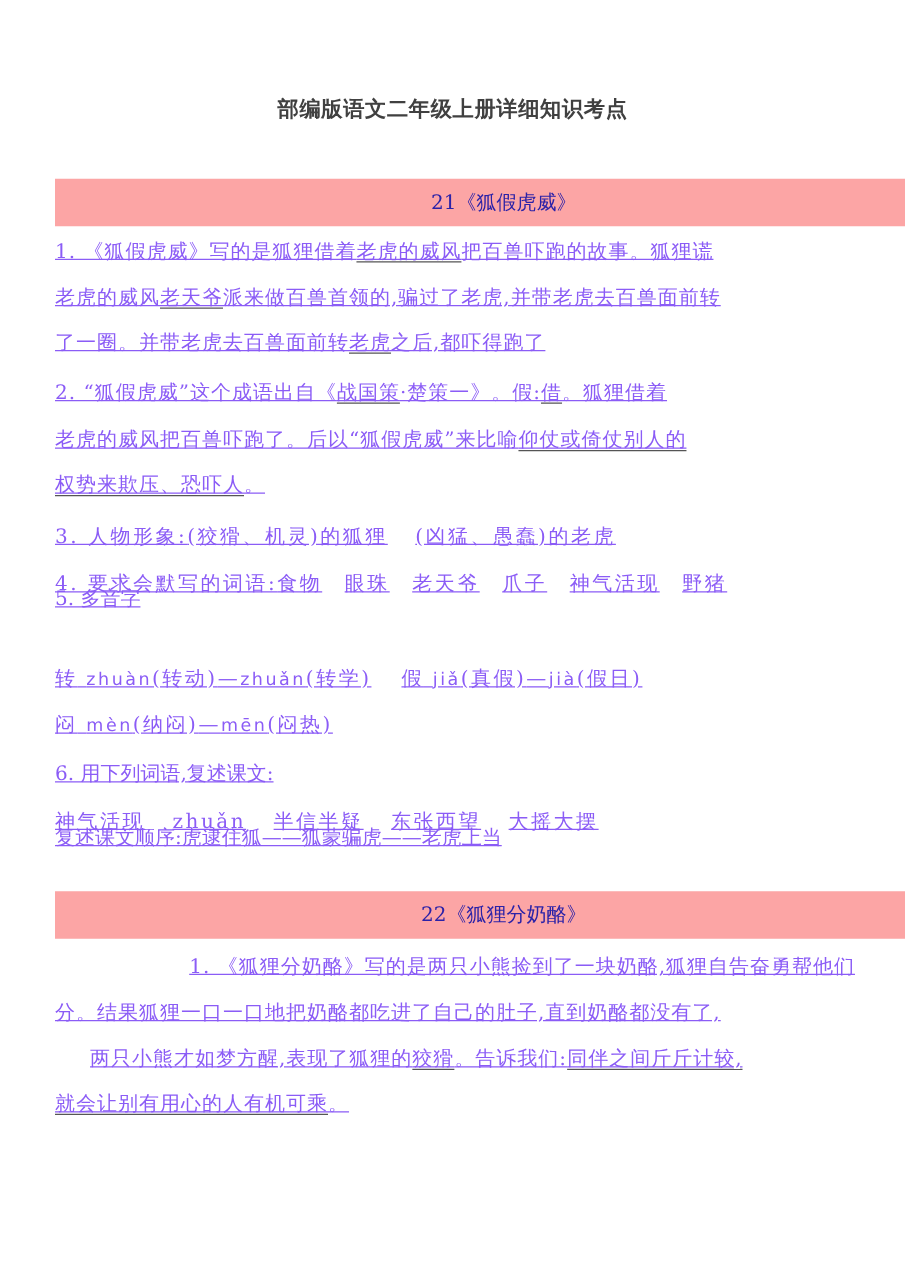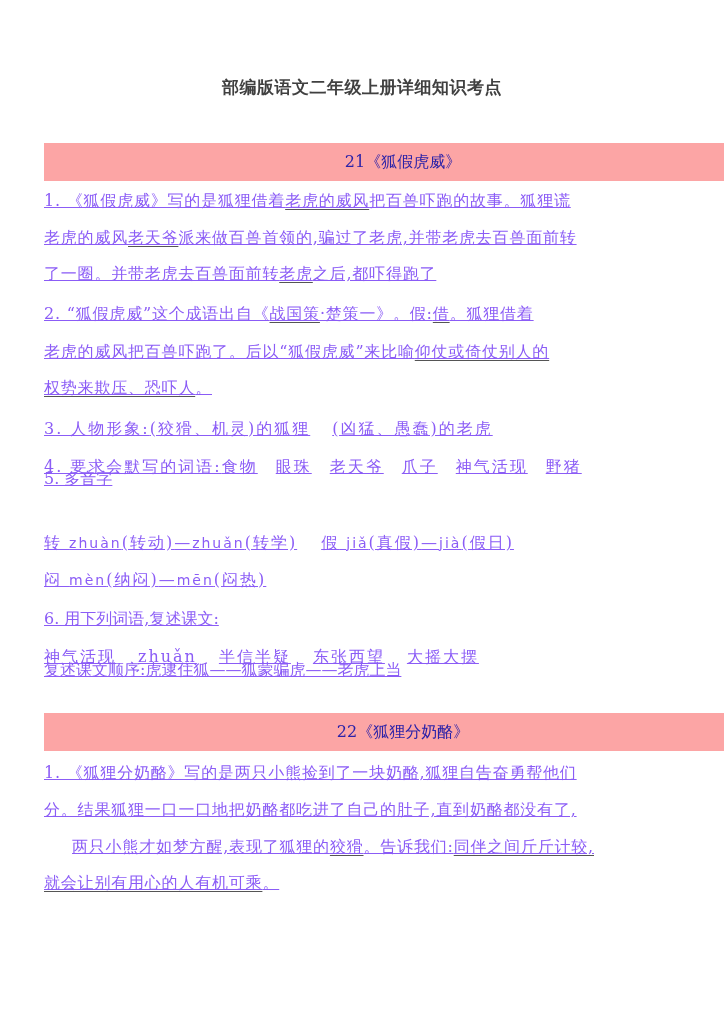--- a/index.html
+++ b/index.html
@@ -111,20 +111,20 @@
 <div class="line" style="top:608px;">6. 用下列词语,复述课文:</div>
 
 <div class="line kai" style="top:646px;">
   <span>神气活现</span><span class="gap" style="width:22px;"></span><span>zhuǎn</span><span class="gap" style="width:22px;"></span><span>半信半疑</span><span class="gap" style="width:22px;"></span><span>东张西望</span><span class="gap" style="width:22px;"></span><span>大摇大摆</span>
 </div>
 
 <div class="line" style="top:659px;">复述课文顺序:虎逮住狐——狐蒙骗虎——老虎上当</div>
 
 <div class="lesson-band" style="top:713px;">22《狐狸分奶酪》</div>
 
-<div class="line wide" style="top:762px;">1. 《狐狸分奶酪》写的是两只小熊捡到了一块奶酪,狐狸自告奋勇帮他们</div>
+<div class="line wide" style="top:762px;text-align:right;">1. 《狐狸分奶酪》写的是两只小熊捡到了一块奶酪,狐狸自告奋勇帮他们</div>
 <div class="line wide" style="top:799px;">分。结果狐狸一口一口地把奶酪都吃进了自己的肚子,直到奶酪都没有了,</div>
 <div class="line wide" style="top:836px;margin-left:28px;">
   <span>两只小熊才如梦方醒,表现了狐狸的</span><span class="u">狡猾</span><span>。告诉我们:</span><span class="u">同伴之间斤斤计较,</span>
 </div>
 <div class="line wide" style="top:872px;">
   <span class="u">就会让别有用心的人有机可乘</span><span>。</span>
 </div>
 
 </body></html>

